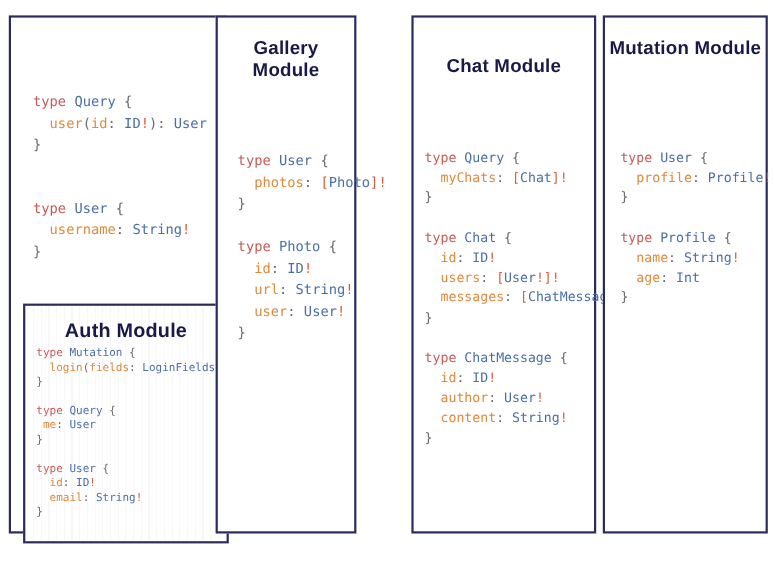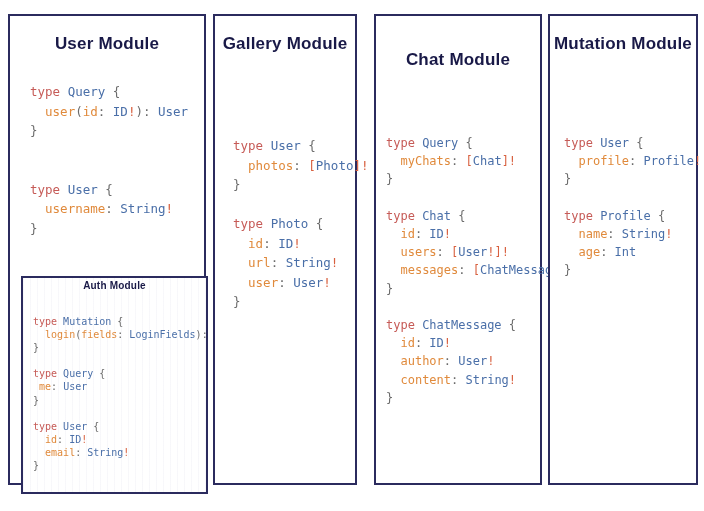--- a/index.html
+++ b/index.html
@@ -54,48 +54,47 @@
   
   #panel-user    { left: 8px;   top: 14px;  width: 198px; height: 471px; }
   #panel-auth    { left: 11px;  top: 260px; width: 187px; height: 218px;
                    background:
                      repeating-linear-gradient(90deg,
                        rgba(120,120,170,0.055) 0px,
                        rgba(120,120,170,0.055) 1px,
                        rgba(255,255,255,0) 1px,
                        rgba(255,255,255,0) 7px),
                      #ffffff; }
-  #panel-gallery { left: 213px; top: 14px;  width: 144px; height: 471px; }
+  #panel-gallery { left: 196px; top: 14px;  width: 128px; height: 471px; }
   #panel-chat    { left: 374px; top: 14px;  width: 168px; height: 471px; }
   #panel-profile { left: 548px; top: 14px;  width: 150px; height: 471px; }
 
   #panel-user .panel-title    { margin-top: 18px; font-size: 17px; }
   #panel-gallery .panel-title { margin-top: 18px; font-size: 17px; }
   #panel-chat .panel-title    { margin-top: 34px; font-size: 17px; }
   #panel-profile .panel-title { margin-top: 18px; font-size: 17px; }
-  #panel-auth .panel-title    { margin-top: 2px; font-size: 10px; }
+  #panel-auth .panel-title    { margin-top: 12px; font-size: 18px; }
 
   .code-area {
     position: absolute;
     left: 0; right: 0;
   }
 
   #panel-user .code-area    { top: 66px;  left: 20px; font-size: 12.5px; line-height: 19.5px; }
   #panel-gallery .code-area { top: 120px; left: 18px; font-size: 12.5px; line-height: 19.5px; }
   #panel-chat .code-area    { top: 118px; left: 10px; font-size: 12px;   line-height: 18.2px; }
   #panel-profile .code-area { top: 118px; left: 14px; font-size: 12px;   line-height: 18.2px; }
   #panel-auth .code-area    { top: 37px;  left: 10px; font-size: 10px;  line-height: 13.1px; }
 </style>
 </head>
 <body>
 
 <div id="board">
 
   <div class="panel" id="panel-user">
-    <div class="panel-title">User Module</div>
     <div class="code code-area"><span class="code-line" style="display: block;"><span class="kw">type </span><span class="tname">Query</span><span class="punc"> {</span></span><span class="code-line" style="display: block;"><span class="punc">  </span><span class="field">user</span><span class="punc">(</span><span class="field">id</span><span class="punc">: </span><span class="ret">ID</span><span class="bang">!</span><span class="punc">)</span><span class="punc">: </span><span class="ret">User</span></span><span class="code-line" style="display: block;"><span class="punc">}</span></span><span class="code-line" style="display: block;">&nbsp;</span><span class="code-line" style="display: block;">&nbsp;</span><span class="code-line" style="display: block;"><span class="kw">type </span><span class="tname">User</span><span class="punc"> {</span></span><span class="code-line" style="display: block;"><span class="punc">  </span><span class="field">username</span><span class="punc">: </span><span class="ret">String</span><span class="bang">!</span></span><span class="code-line" style="display: block;"><span class="punc">}</span></span></div>
 
     <div class="panel" id="panel-auth">
       <div class="panel-title">Auth Module</div>
       <div class="code code-area"><span class="code-line" style="display: block;"><span class="kw">type </span><span class="tname">Mutation</span><span class="punc"> {</span></span><span class="code-line" style="display: block;"><span class="punc">  </span><span class="field">login</span><span class="punc">(</span><span class="field">fields</span><span class="punc">: </span><span class="ret">LoginFields</span><span class="punc">)</span><span class="punc">: </span><span class="ret">User</span></span><span class="code-line" style="display: block;"><span class="punc">}</span></span><span class="code-line" style="display: block;">&nbsp;</span><span class="code-line" style="display: block;"><span class="kw">type </span><span class="tname">Query</span><span class="punc"> {</span></span><span class="code-line" style="display: block;"><span class="punc"> </span><span class="field">me</span><span class="punc">: </span><span class="ret">User</span></span><span class="code-line" style="display: block;"><span class="punc">}</span></span><span class="code-line" style="display: block;">&nbsp;</span><span class="code-line" style="display: block;"><span class="kw">type </span><span class="tname">User</span><span class="punc"> {</span></span><span class="code-line" style="display: block;"><span class="punc">  </span><span class="field">id</span><span class="punc">: </span><span class="ret">ID</span><span class="bang">!</span></span><span class="code-line" style="display: block;"><span class="punc">  </span><span class="field">email</span><span class="punc">: </span><span class="ret">String</span><span class="bang">!</span></span><span class="code-line" style="display: block;"><span class="punc">}</span></span></div>
     </div>
   </div>
 
   <div class="panel" id="panel-gallery">
     <div class="panel-title">Gallery Module</div>

